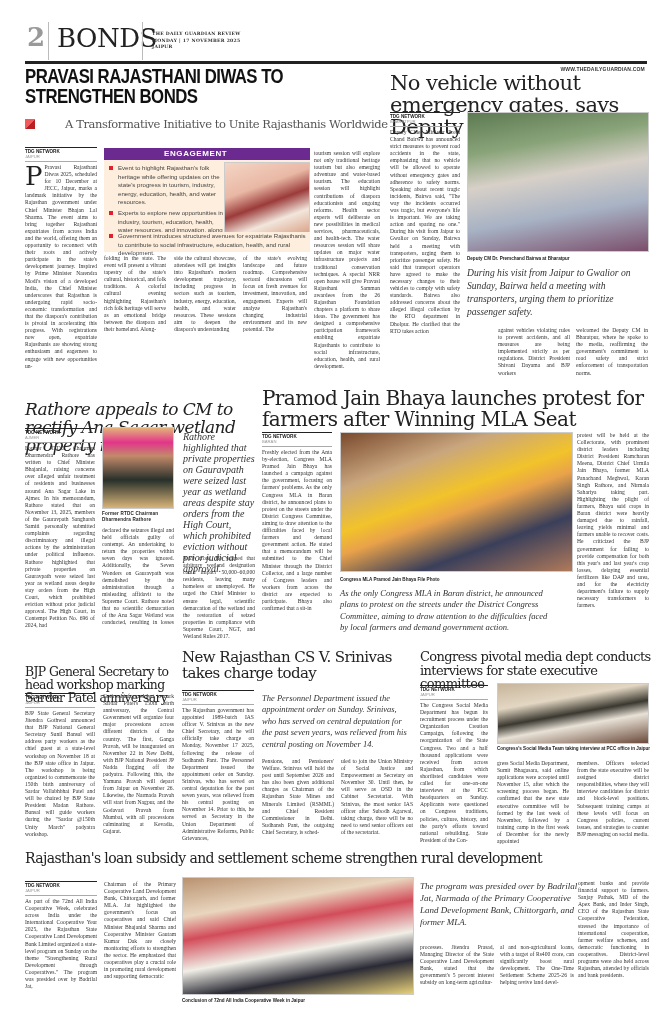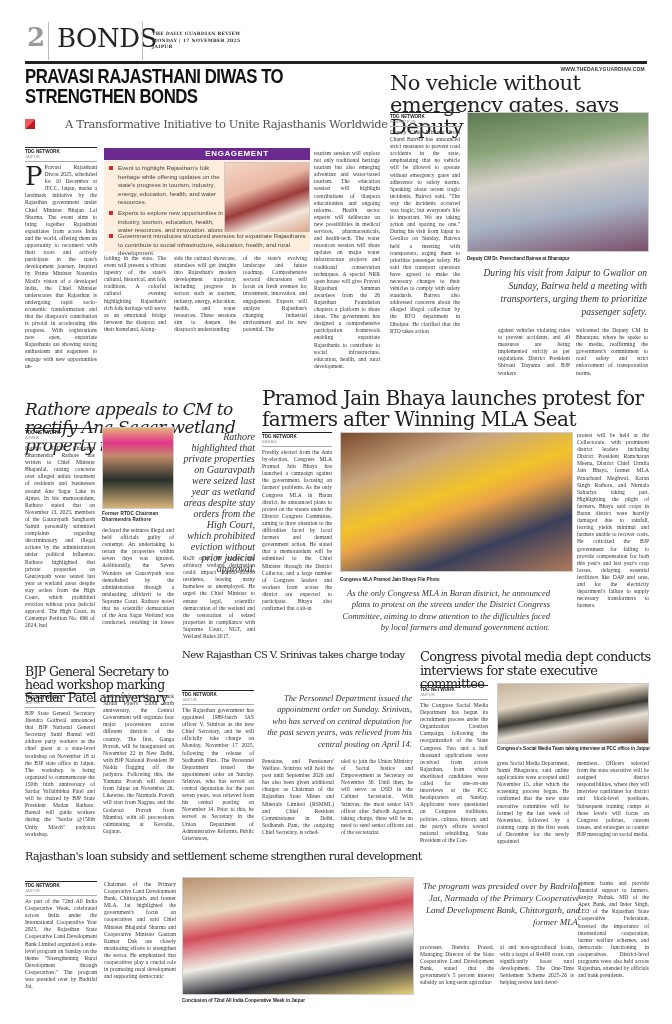--- a/index.html
+++ b/index.html
@@ -3,21 +3,21 @@
 <meta charset="utf-8">
 <style>
   *{box-sizing:border-box;margin:0;padding:0;}
   html,body{width:672px;height:1024px;background:#fff;overflow:hidden;}
   body{position:relative;font-family:"DejaVu Serif",serif;color:#222;}
   .abs{position:absolute;}
   .body-text{font-family:"Liberation Serif",serif;font-size:5.6px;line-height:7.1px;color:#333;text-align:justify;}
   .byline{font-family:"Liberation Sans",sans-serif;font-size:4.6px;font-weight:bold;color:#222;border-top:1.5px solid #222;padding-top:1px;}
   .byline .loc{display:block;font-weight:normal;color:#999;font-size:4.2px;border-bottom:0.8px solid #aaa;padding-bottom:2px;margin-bottom:2px;}
   .hl{font-family:"DejaVu Serif",serif;color:#222;letter-spacing:-0.6px;line-height:1.05;}
-  .pull{font-family:"Liberation Serif",serif;font-style:italic;color:#333;text-align:right;}
+  .pull{font-family:"Liberation Serif",serif;font-style:italic;color:#333;}
   .caption{font-family:"Liberation Sans",sans-serif;font-weight:bold;font-size:4.6px;color:#222;}
   .photo{background:linear-gradient(135deg,#8a6a55,#c9a590 40%,#6e5a4a 70%,#b89a84);border:1px solid #ccc;}
   .rule{background:#222;}
   .dropcap{float:left;font-family:"DejaVu Serif",serif;font-size:26px;line-height:22px;margin:1px 2px 0 0;color:#222;}
   .bullet-list{list-style:none;}
   .bullet-list li{position:relative;padding-left:10px;font-family:"Liberation Sans",sans-serif;font-size:6.1px;line-height:8.6px;color:#444;margin-bottom:2px;}
   .bullet-list li::before{content:"";position:absolute;left:1px;top:2px;width:4px;height:4px;background:#e2202c;}
 </style>
 </head>
 <body>
@@ -39,21 +39,21 @@
 <div class="abs" style="left:25px;top:66px;width:300px;font-family:'Liberation Sans',sans-serif;font-weight:bold;font-size:19.5px;line-height:20px;letter-spacing:-0.6px;color:#111;transform:scaleX(0.86);transform-origin:left;width:350px;">PRAVASI RAJASTHANI DIWAS TO STRENGTHEN BONDS</div>
 <div class="abs" style="left:25px;top:119px;width:10px;height:10px;background:linear-gradient(135deg,#f05a5a 50%,#b81e22 50%);"></div>
 <div class="abs" style="left:41px;top:117px;font-family:'DejaVu Serif',serif;font-size:11.5px;color:#555;letter-spacing:-0.4px;margin-left:24px;">A Transformative Initiative to Unite Rajasthanis Worldwide</div>
 
 <div class="abs" style="left:25px;top:147px;width:72px;">
   <div class="byline"><span>TDG NETWORK</span><span class="loc">JAIPUR</span></div>
   <div class="body-text" style="height:220px;overflow:hidden;"><span class="dropcap">P</span><span>Pravasi Rajasthani Diwas 2025, scheduled for 10 December at JECC, Jaipur, marks a landmark initiative by the Rajasthan government under Chief Minister Bhajan Lal Sharma. The event aims to bring together Rajasthani expatriates from across India and the world, offering them an opportunity to reconnect with their roots and actively participate in the state's development journey. Inspired by Prime Minister Narendra Modi's vision of a developed India, the Chief Minister underscores that Rajasthan is undergoing rapid socio-economic transformation and that the diaspora's contribution is pivotal in accelerating this progress. With registrations now open, expatriate Rajasthanis are showing strong enthusiasm and eagerness to engage with new opportunities un-</span></div>
 </div>
 
 <div class="abs" style="left:104px;top:148px;width:206px;height:100px;background:#fdeedd;">
-  <div style="height:12px;background:#6b2a8f;color:#fff;font-family:'Liberation Sans',sans-serif;font-weight:bold;font-size:8px;line-height:12px;text-align:center;letter-spacing:0.6px;padding-left:60px;">ENGAGEMENT</div>
+  <div style="height:12px;background:#6b2a8f;color:#fff;font-family:'Liberation Sans',sans-serif;font-weight:bold;font-size:8px;line-height:12px;letter-spacing:0.6px;padding-left:60px;">ENGAGEMENT</div>
   <ul class="bullet-list" style="padding:4px 4px 0 4px;width:124px;">
     <li>Event to highlight Rajasthan's folk heritage while offering updates on the state's progress in tourism, industry, energy, education, health, and water resources.</li>
     <li>Experts to explore new opportunities in industry, tourism, education, health, water resources, and innovation, along with an NRR open house for awardees to share ideas.</li>
   </ul>
 </div>
 <div class="abs photo" style="left:224px;top:162px;width:86px;height:73px;background:linear-gradient(160deg,#f4d5c4 0%,#e9b8a5 35%,#9b3b3a 55%,#f2e6dc 75%,#d9a084);"></div>
 <div class="abs" style="left:104px;top:232px;width:206px;height:20px;background:#fdeedd;">
   <ul class="bullet-list" style="padding:0 4px;">
     <li>Government introduces structured avenues for expatriate Rajasthanis to contribute to social infrastructure, education, health, and rural development.</li>
   </ul>
@@ -96,40 +96,40 @@
 <div class="abs pull" style="left:340px;top:588px;width:210px;font-size:8.6px;line-height:11.4px;">As the only Congress MLA in Baran district, he announced plans to protest on the streets under the District Congress Committee, aiming to draw attention to the difficulties faced by local farmers and demand government action.</div>
 <div class="abs body-text" style="left:577px;top:432px;width:72px;height:198px;overflow:hidden;">protest will be held at the Collectorate, with prominent district leaders including District President Ramcharan Meena, District Chief Urmila Jain Bhaya, former MLA Panachand Meghwal, Karan Singh Rathore, and Nirmala Sahariya taking part. Highlighting the plight of farmers, Bhaya said crops in Baran district were heavily damaged due to rainfall, leaving yields minimal and farmers unable to recover costs. He criticized the BJP government for failing to provide compensation for both this year's and last year's crop losses, delaying essential fertilizers like DAP and urea, and for the electricity department's failure to supply necessary transformers to farmers.</div>
 
 <div class="abs hl" style="left:25px;top:665px;width:150px;font-size:12.4px;">BJP General Secretary to head workshop marking Sardar Patel anniversary</div>
 <div class="abs" style="left:25px;top:693px;width:70px;">
   <div class="byline"><span>TDG NETWORK</span><span class="loc">JAIPUR</span></div>
   <div class="body-text" style="height:140px;overflow:hidden;">BJP State General Secretary Jitendra Gothwal announced that BJP National General Secretary Sunil Bansal will address party workers as the chief guest at a state-level workshop on November 18 at the BJP state office in Jaipur. The workshop is being organized to commemorate the 150th birth anniversary of Sardar Vallabhbhai Patel and will be chaired by BJP State President Madan Rathore. Bansal will guide workers during the "Sardar @150th Unity March" padyatra workshop.</div>
 </div>
 <div class="abs body-text" style="left:103px;top:693px;width:71px;height:150px;overflow:hidden;">Gothwal informed that, to mark Sardar Patel's 150th birth anniversary, the Central Government will organize four major processions across different districts of the country. The first, Ganga Pravah, will be inaugurated on November 22 in New Delhi, with BJP National President JP Nadda flagging off the padyatra. Following this, the Yamuna Pravah will depart from Jaipur on November 26. Likewise, the Narmada Pravah will start from Nagpur, and the Godavari Pravah from Mumbai, with all processions culminating at Kevadia, Gujarat.</div>
 
-<div class="abs hl" style="left:182px;top:650px;width:240px;font-size:10px;">New Rajasthan CS V. Srinivas takes charge today</div>
+<div class="abs hl" style="left:182px;top:650px;width:240px;font-size:15px;">New Rajasthan CS V. Srinivas takes charge today</div>
 <div class="abs" style="left:182px;top:690px;width:72px;">
   <div class="byline"><span>TDG NETWORK</span><span class="loc">JAIPUR</span></div>
   <div class="body-text" style="height:144px;overflow:hidden;">The Rajasthan government has appointed 1989-batch IAS officer V. Srinivas as the new Chief Secretary, and he will officially take charge on Monday, November 17 2025, following the release of Sudhansh Pant. The Personnel Department issued the appointment order on Sunday. Srinivas, who has served on central deputation for the past seven years, was relieved from his central posting on November 14. Prior to this, he served as Secretary in the Union Department of Administrative Reforms, Public Grievances,</div>
 </div>
-<div class="abs pull" style="left:262px;top:693px;width:150px;font-size:8.5px;line-height:11.4px;">The Personnel Department issued the appointment order on Sunday. Srinivas, who has served on central deputation for the past seven years, was relieved from his central posting on April 14.</div>
+<div class="abs pull" style="left:262px;top:693px;width:150px;font-size:8.5px;line-height:11.4px;">The Personnel Department issued the appointment order on Sunday. Srinivas, who has served on central deputation for the past seven years, was relieved from his central posting on November 14.</div>
 <div class="abs body-text" style="left:262px;top:758px;width:72px;height:86px;overflow:hidden;">Pensions, and Pensioners' Welfare. Srinivas will hold the post until September 2026 and has also been given additional charges as Chairman of the Rajasthan State Mines and Minerals Limited (RSMML) and Chief Resident Commissioner in Delhi. Sudhansh Pant, the outgoing Chief Secretary, is sched-</div>
 <div class="abs body-text" style="left:341px;top:758px;width:72px;height:86px;overflow:hidden;">uled to join the Union Ministry of Social Justice and Empowerment as Secretary on November 30. Until then, he will serve as OSD in the Cabinet Secretariat. With Srinivas, the most senior IAS officer after Subodh Agarwal, taking charge, there will be no need to send senior officers out of the secretariat.</div>
 
 <div class="abs hl" style="left:420px;top:650px;width:240px;font-size:13px;">Congress pivotal media dept conducts interviews for state executive committee</div>
 <div class="abs" style="left:420px;top:685px;width:68px;">
   <div class="byline"><span>TDG NETWORK</span><span class="loc">JAIPUR</span></div>
   <div class="body-text" style="height:150px;overflow:hidden;">The Congress Social Media Department has begun its recruitment process under the Organization Creation Campaign, following the reorganization of the State Congress. Two and a half thousand applications were received from across Rajasthan, from which shortlisted candidates were called for one-on-one interviews at the PCC headquarters on Sunday. Applicants were questioned on Congress traditions, policies, culture, history, and the party's efforts toward national rebuilding. State President of the Con-</div>
 </div>
 <div class="abs photo" style="left:497px;top:683px;width:152px;height:61px;background:linear-gradient(170deg,#c7b59b 0%,#e3d7c3 30%,#3a3830 50%,#e8e1d6 65%,#6a4a3a);"></div>
 <div class="abs caption" style="left:497px;top:746px;width:155px;line-height:6px;">Congress's Social Media Team taking interview at PCC office in Jaipur</div>
 <div class="abs body-text" style="left:497px;top:760px;width:72px;height:84px;overflow:hidden;">gress Social Media Department, Sumit Bhagasara, said online applications were accepted until November 15, after which the screening process began. He confirmed that the new state executive committee will be formed by the last week of November, followed by a training camp in the first week of December for the newly appointed</div>
 <div class="abs body-text" style="left:577px;top:760px;width:72px;height:84px;overflow:hidden;">members. Officers selected from the state executive will be assigned district responsibilities, where they will interview candidates for district and block-level positions. Subsequent training camps at these levels will focus on Congress policies, current issues, and strategies to counter BJP messaging on social media.</div>
 
-<div class="abs hl" style="left:25px;top:851px;width:640px;font-size:11px;white-space:nowrap;">Rajasthan's loan subsidy and settlement scheme strengthen rural development</div>
+<div class="abs hl" style="left:25px;top:851px;width:640px;font-size:14px;white-space:nowrap;">Rajasthan's loan subsidy and settlement scheme strengthen rural development</div>
 <div class="abs" style="left:25px;top:881px;width:72px;">
   <div class="byline"><span>TDG NETWORK</span><span class="loc">JAIPUR</span></div>
   <div class="body-text" style="height:120px;overflow:hidden;">As part of the 72nd All India Cooperative Week, celebrated across India under the International Cooperative Year 2025, the Rajasthan State Cooperative Land Development Bank Limited organized a state-level program on Sunday on the theme "Strengthening Rural Development through Cooperatives." The program was presided over by Badrilal Jat,</div>
 </div>
 <div class="abs body-text" style="left:104px;top:881px;width:72px;height:128px;overflow:hidden;">Chairman of the Primary Cooperative Land Development Bank, Chittorgarh, and former MLA. Jat highlighted the government's focus on cooperatives and said Chief Minister Bhajanlal Sharma and Cooperative Minister Gautam Kumar Dak are closely monitoring efforts to strengthen the sector. He emphasized that cooperatives play a crucial role in promoting rural development and supporting democratic</div>
 <div class="abs photo" style="left:182px;top:877px;width:232px;height:118px;background:linear-gradient(170deg,#b99270 0%,#e9d6bf 25%,#d24c5a 40%,#f0eee6 60%,#2a2a35 78%,#e8d17a);"></div>
 <div class="abs caption" style="left:182px;top:998px;">Conclusion of 72nd All India Cooperative Week in Jaipur</div>
 <div class="abs pull" style="left:420px;top:880px;width:160px;font-size:9px;line-height:12px;">The program was presided over by Badrilal Jat, Narmada of the Primary Cooperative Land Development Bank, Chittorgarh, and former MLA.</div>
 <div class="abs body-text" style="left:420px;top:944px;width:74px;">processes. Jitendra Prasad, Managing Director of the State Cooperative Land Development Bank, stated that the government's 5 percent interest subsidy on long-term agricultur-</div>
 <div class="abs body-text" style="left:500px;top:944px;width:74px;">al and non-agricultural loans, with a target of Rs400 crore, can significantly boost rural development. The One-Time Settlement Scheme 2025-26 is helping revive land devel-</div>

